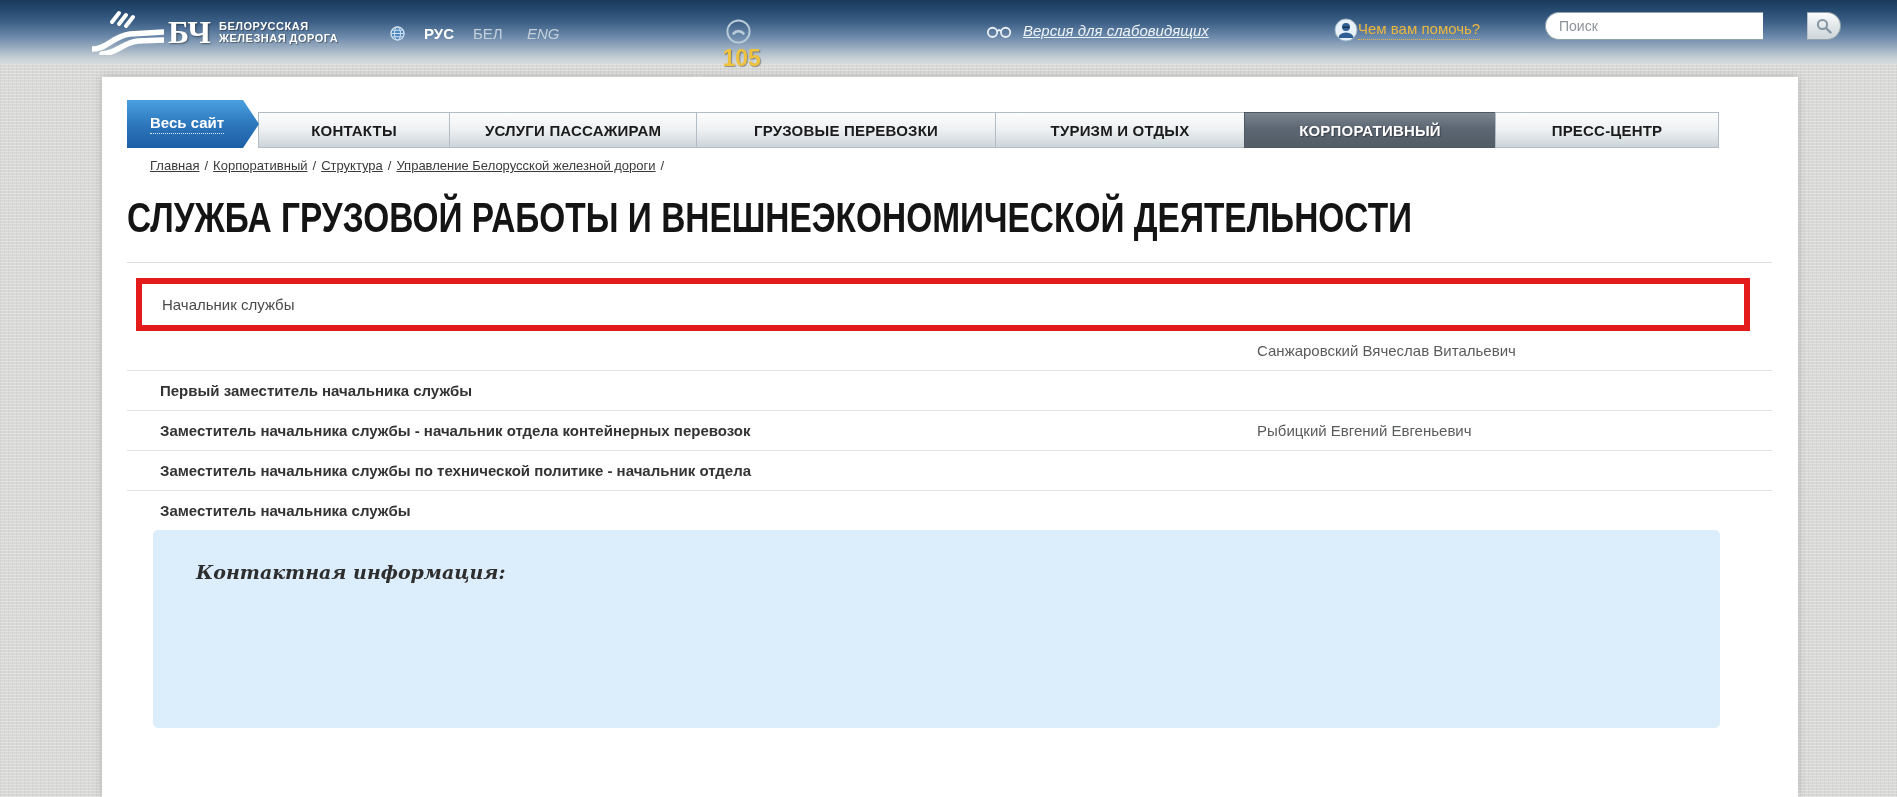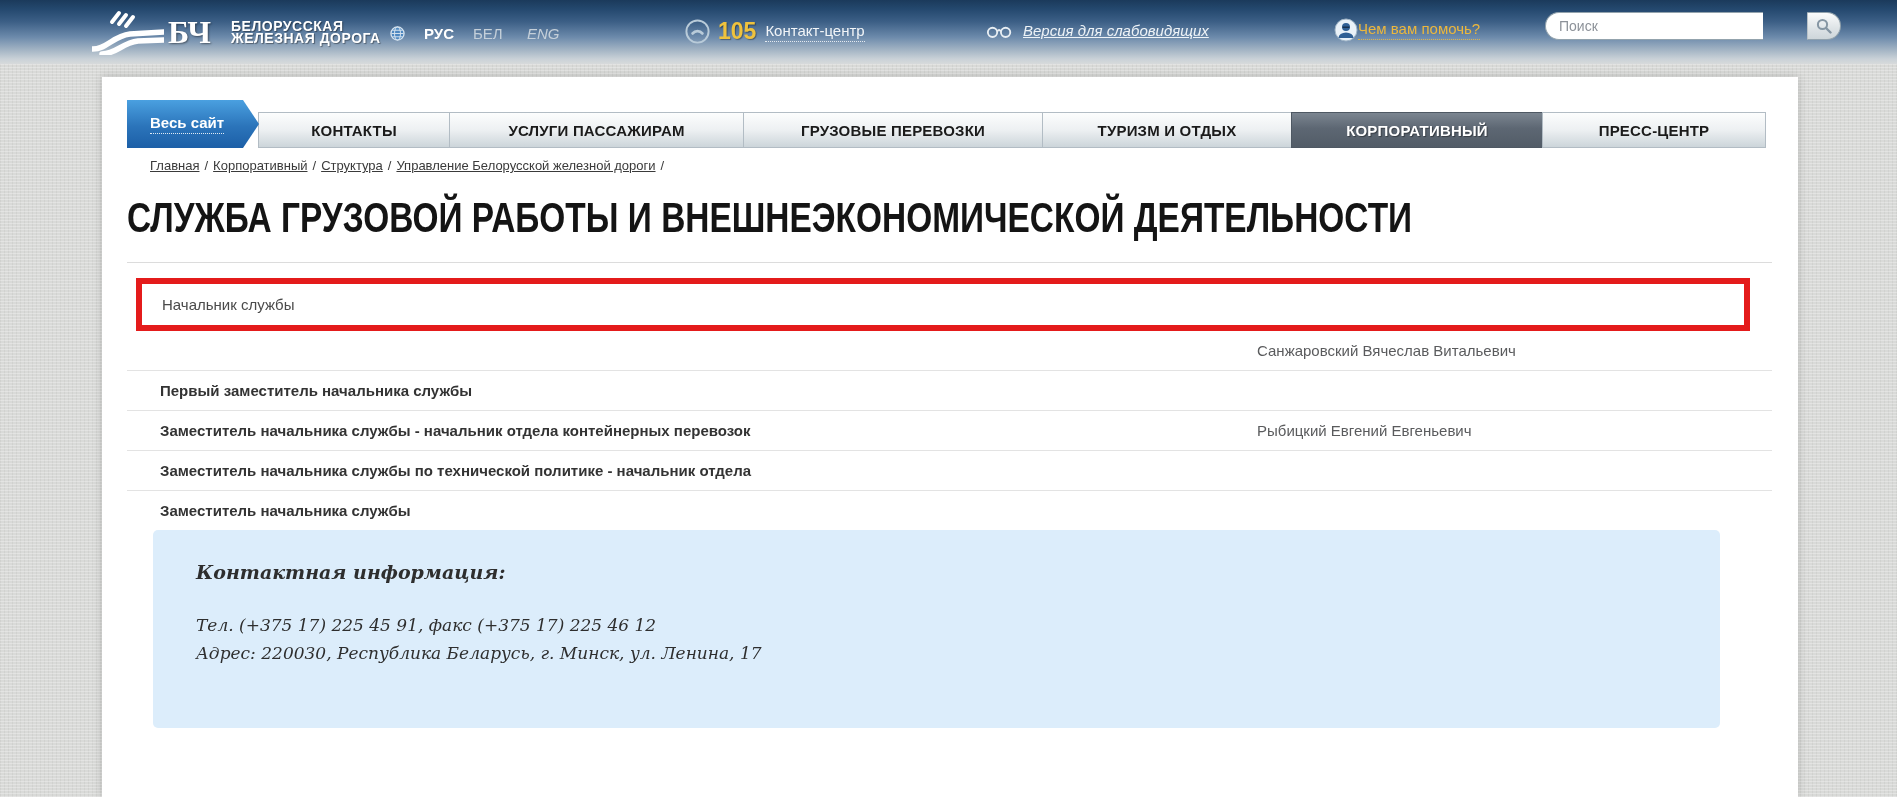--- a/index.html
+++ b/index.html
@@ -14,27 +14,27 @@
   }
 
   
   .site-header {
     position: absolute; top: 0; left: 0; width: 1897px; height: 64px;
     background: linear-gradient(180deg,#1b3a5b 0%,#24486e 14%,#3c5f86 34%,#6c8aab 58%,#a3b4c4 78%,#c9d1d7 92%,#d7dadb 100%);
   }
   .hdr-item { position: absolute; display: flex; align-items: center; white-space: nowrap; }
   .logo-group { left: 92px; top: 9px; }
   .logo-abbr { font-family: "Liberation Serif", serif; font-weight: bold; color: #fff; font-size: 32px; margin-left: 4px; text-shadow: 1px 1px 2px rgba(0,0,0,.45); }
-  .logo-text { color: #fff; font-size: 14px; font-weight: bold; letter-spacing: .5px; line-height: 12px; margin-left: 20px; text-shadow: 1px 1px 1px rgba(0,0,0,.4); }
+  .logo-text { color: #fff; font-size: 11px; font-weight: bold; letter-spacing: .5px; line-height: 12px; margin-left: 8px; text-shadow: 1px 1px 1px rgba(0,0,0,.4); }
   .lang-globe { left: 390px; top: 26px; }
   .lang { font-size: 15px; cursor: pointer; }
   .lang-rus { left: 424px; top: 25px; color: #fff; font-weight: bold; }
   .lang-bel { left: 473px; top: 25px; color: #c4cfd9; }
   .lang-eng { left: 527px; top: 25px; color: #c4cfd9; font-style: italic; }
-  .contact-group { left: 684px; top: 18px; }
+  .contact-group { left: 684px; top: 18px; flex-direction: column; }
   .cc-number { font-size: 23px; font-weight: bold; color: #efc23d; margin-left: 7px; text-shadow: 1px 1px 1px rgba(0,0,0,.35); }
   .cc-label { font-size: 15px; color: #f2f5f8; margin-left: 9px; border-bottom: 1px dotted rgba(255,255,255,.8); padding-bottom: 2px; cursor: pointer; }
   .eyes-group { left: 986px; top: 22px; }
   .eyes-label { font-size: 15px; color: #eef3f7; margin-left: 9px; text-decoration: underline; cursor: pointer; font-style: italic; }
   .help-group { left: 1334px; top: 18px; }
   .help-label { font-size: 15px; color: #ecb73d; border-bottom: 1px dotted rgba(236,183,61,.9); padding-bottom: 2px; cursor: pointer; }
   .search-group { left: 1545px; top: 12px; gap: 44px; }
   .search-input {
     width: 218px; height: 28px; border: 1px solid #93a3ad; border-right: none;
     border-radius: 14px 0 0 14px; padding: 0 10px 0 13px; font-size: 14px; color: #333;
@@ -65,21 +65,21 @@
   .tab-item {
     height: 36px; border: 1px solid #b2bcc4; margin-left: -1px;
     background: linear-gradient(180deg,#fcfdfd 0%,#edf0f2 50%,#ccd5da 100%);
     color: #1b1b1b; font-weight: bold; font-size: 15px; letter-spacing: .2px;
     display: flex; align-items: center; justify-content: center; cursor: pointer;
   }
   .tab-item.active {
     background: linear-gradient(180deg,#7b8590,#5d6773 45%,#525c67);
     color: #fff; border-color: #4e5863; text-shadow: 1px 1px 1px rgba(0,0,0,.4);
   }
-  .w-contacts { width: 192px; } .w-services { width: 295px; } .w-freight { width: 300px; }
+  .w-contacts { width: 192px; } .w-services { width: 248px; } .w-freight { width: 300px; }
   .w-tourism { width: 250px; } .w-corp { width: 252px; } .w-press { width: 224px; }
 
   
   .breadcrumb { position: absolute; left: 48px; top: 81px; font-size: 13px; color: #3a3a3a; }
   .crumb { text-decoration: underline; cursor: pointer; }
   .crumb-sep { margin: 0 5px; }
   .page-title {
     position: absolute; left: 25px; top: 118px; font-size: 38px; font-weight: bold; color: #141414;
     white-space: nowrap; transform: scale(.88, 1.1); transform-origin: left top;
   }
@@ -228,19 +228,15 @@
       <span class="person">Рыбицкий Евгений Евгеньевич</span>
     </div>
     <div class="row">
       <span class="pos">Заместитель начальника службы</span>
       <span class="person"></span>
     </div>
   </div>
 
   <div class="contact-box">
     <div class="contact-heading">Контактная информация:</div>
-    <div class="contact-lines">
-      <div>Тел. (+375 17) 225 45 91, факс (+375 17) 225 46 12</div>
-      <div>Адрес: 220030, Республика Беларусь, г. Минск, ул. Ленина, 17</div>
-    </div>
   </div>
 
 </div>
 
 </body></html>

